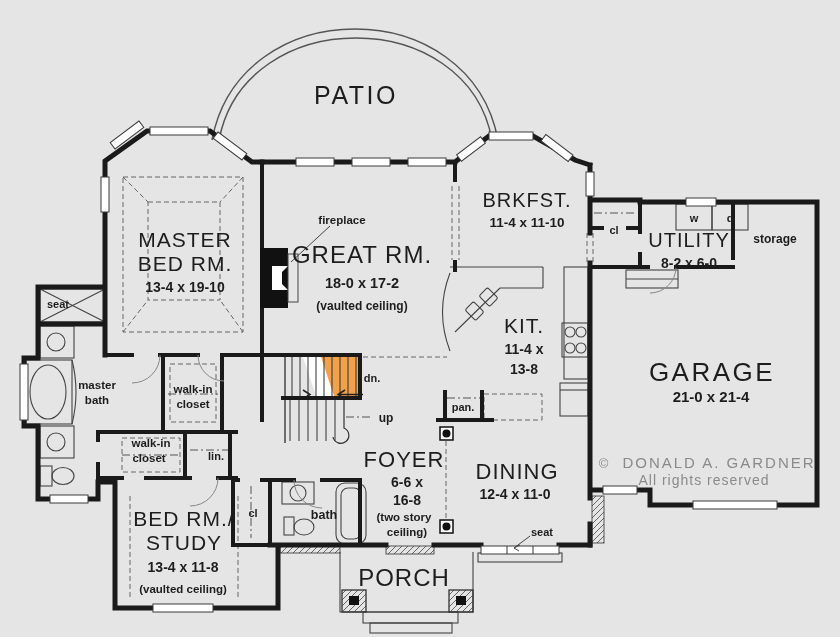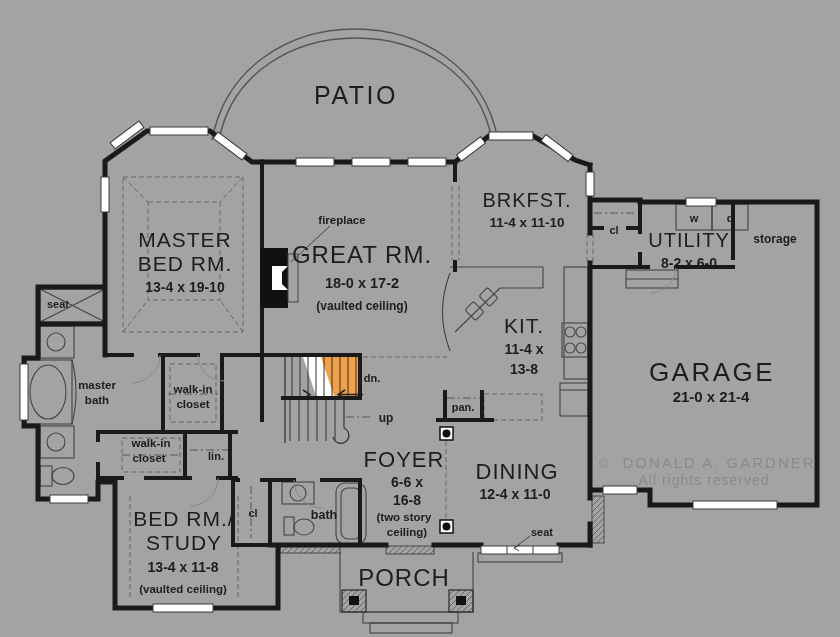--- a/index.html
+++ b/index.html
@@ -1,16 +1,16 @@
 <!DOCTYPE html>
 <html><head>
 <meta charset="utf-8">
 <style>
   html,body{margin:0;padding:0;background:#ffffff;}
-  .plan-wrap{width:840px;height:637px;background:#a3a3a3;position:relative;overflow:hidden;}
+  .plan-wrap{width:840px;height:637px;background:#e5e5e5;position:relative;overflow:hidden;}
   svg{display:block;}
   text{font-family:"Liberation Sans","DejaVu Sans",sans-serif;fill:#1d1d1d;}
   .t-room{font-weight:400;letter-spacing:1px;}
   .t-big{letter-spacing:2.5px;}
   .t-dim{font-weight:700;}
   .t-sm{font-weight:700;}
   .t-copy{fill:#8a8a8a;letter-spacing:2px;}
   .t-copy2{fill:#8a8a8a;letter-spacing:1px;}
 </style>
 </head>

